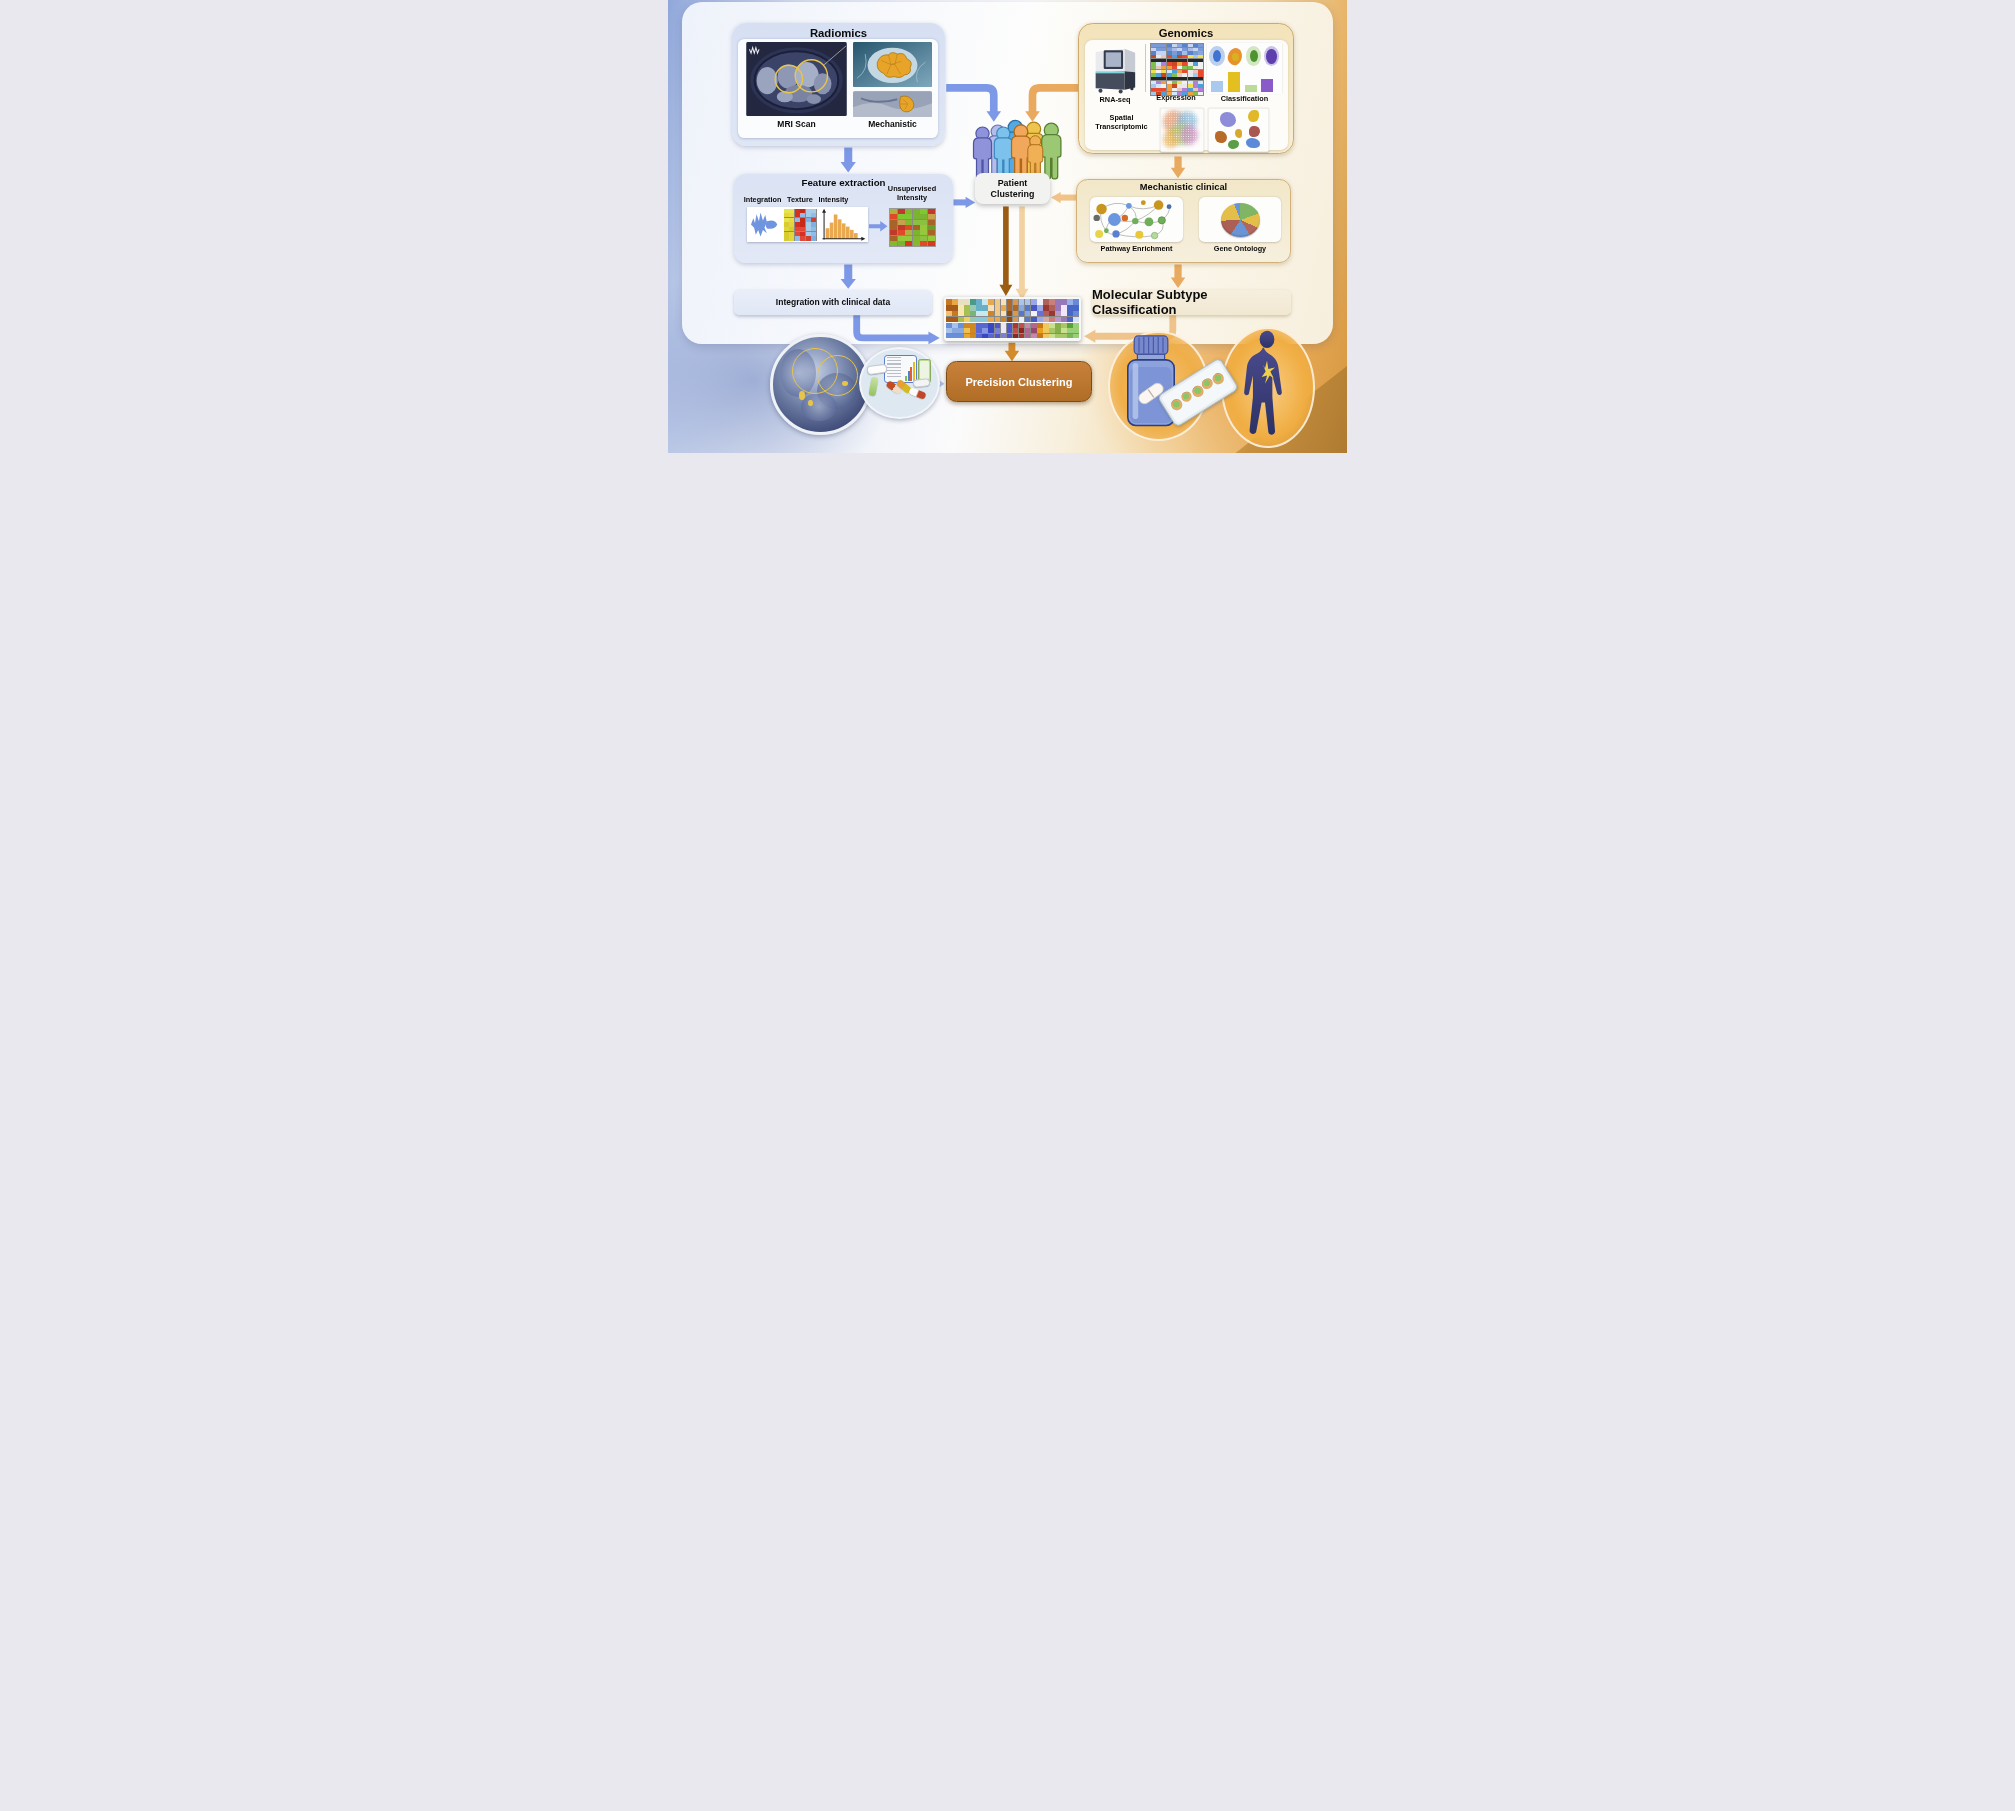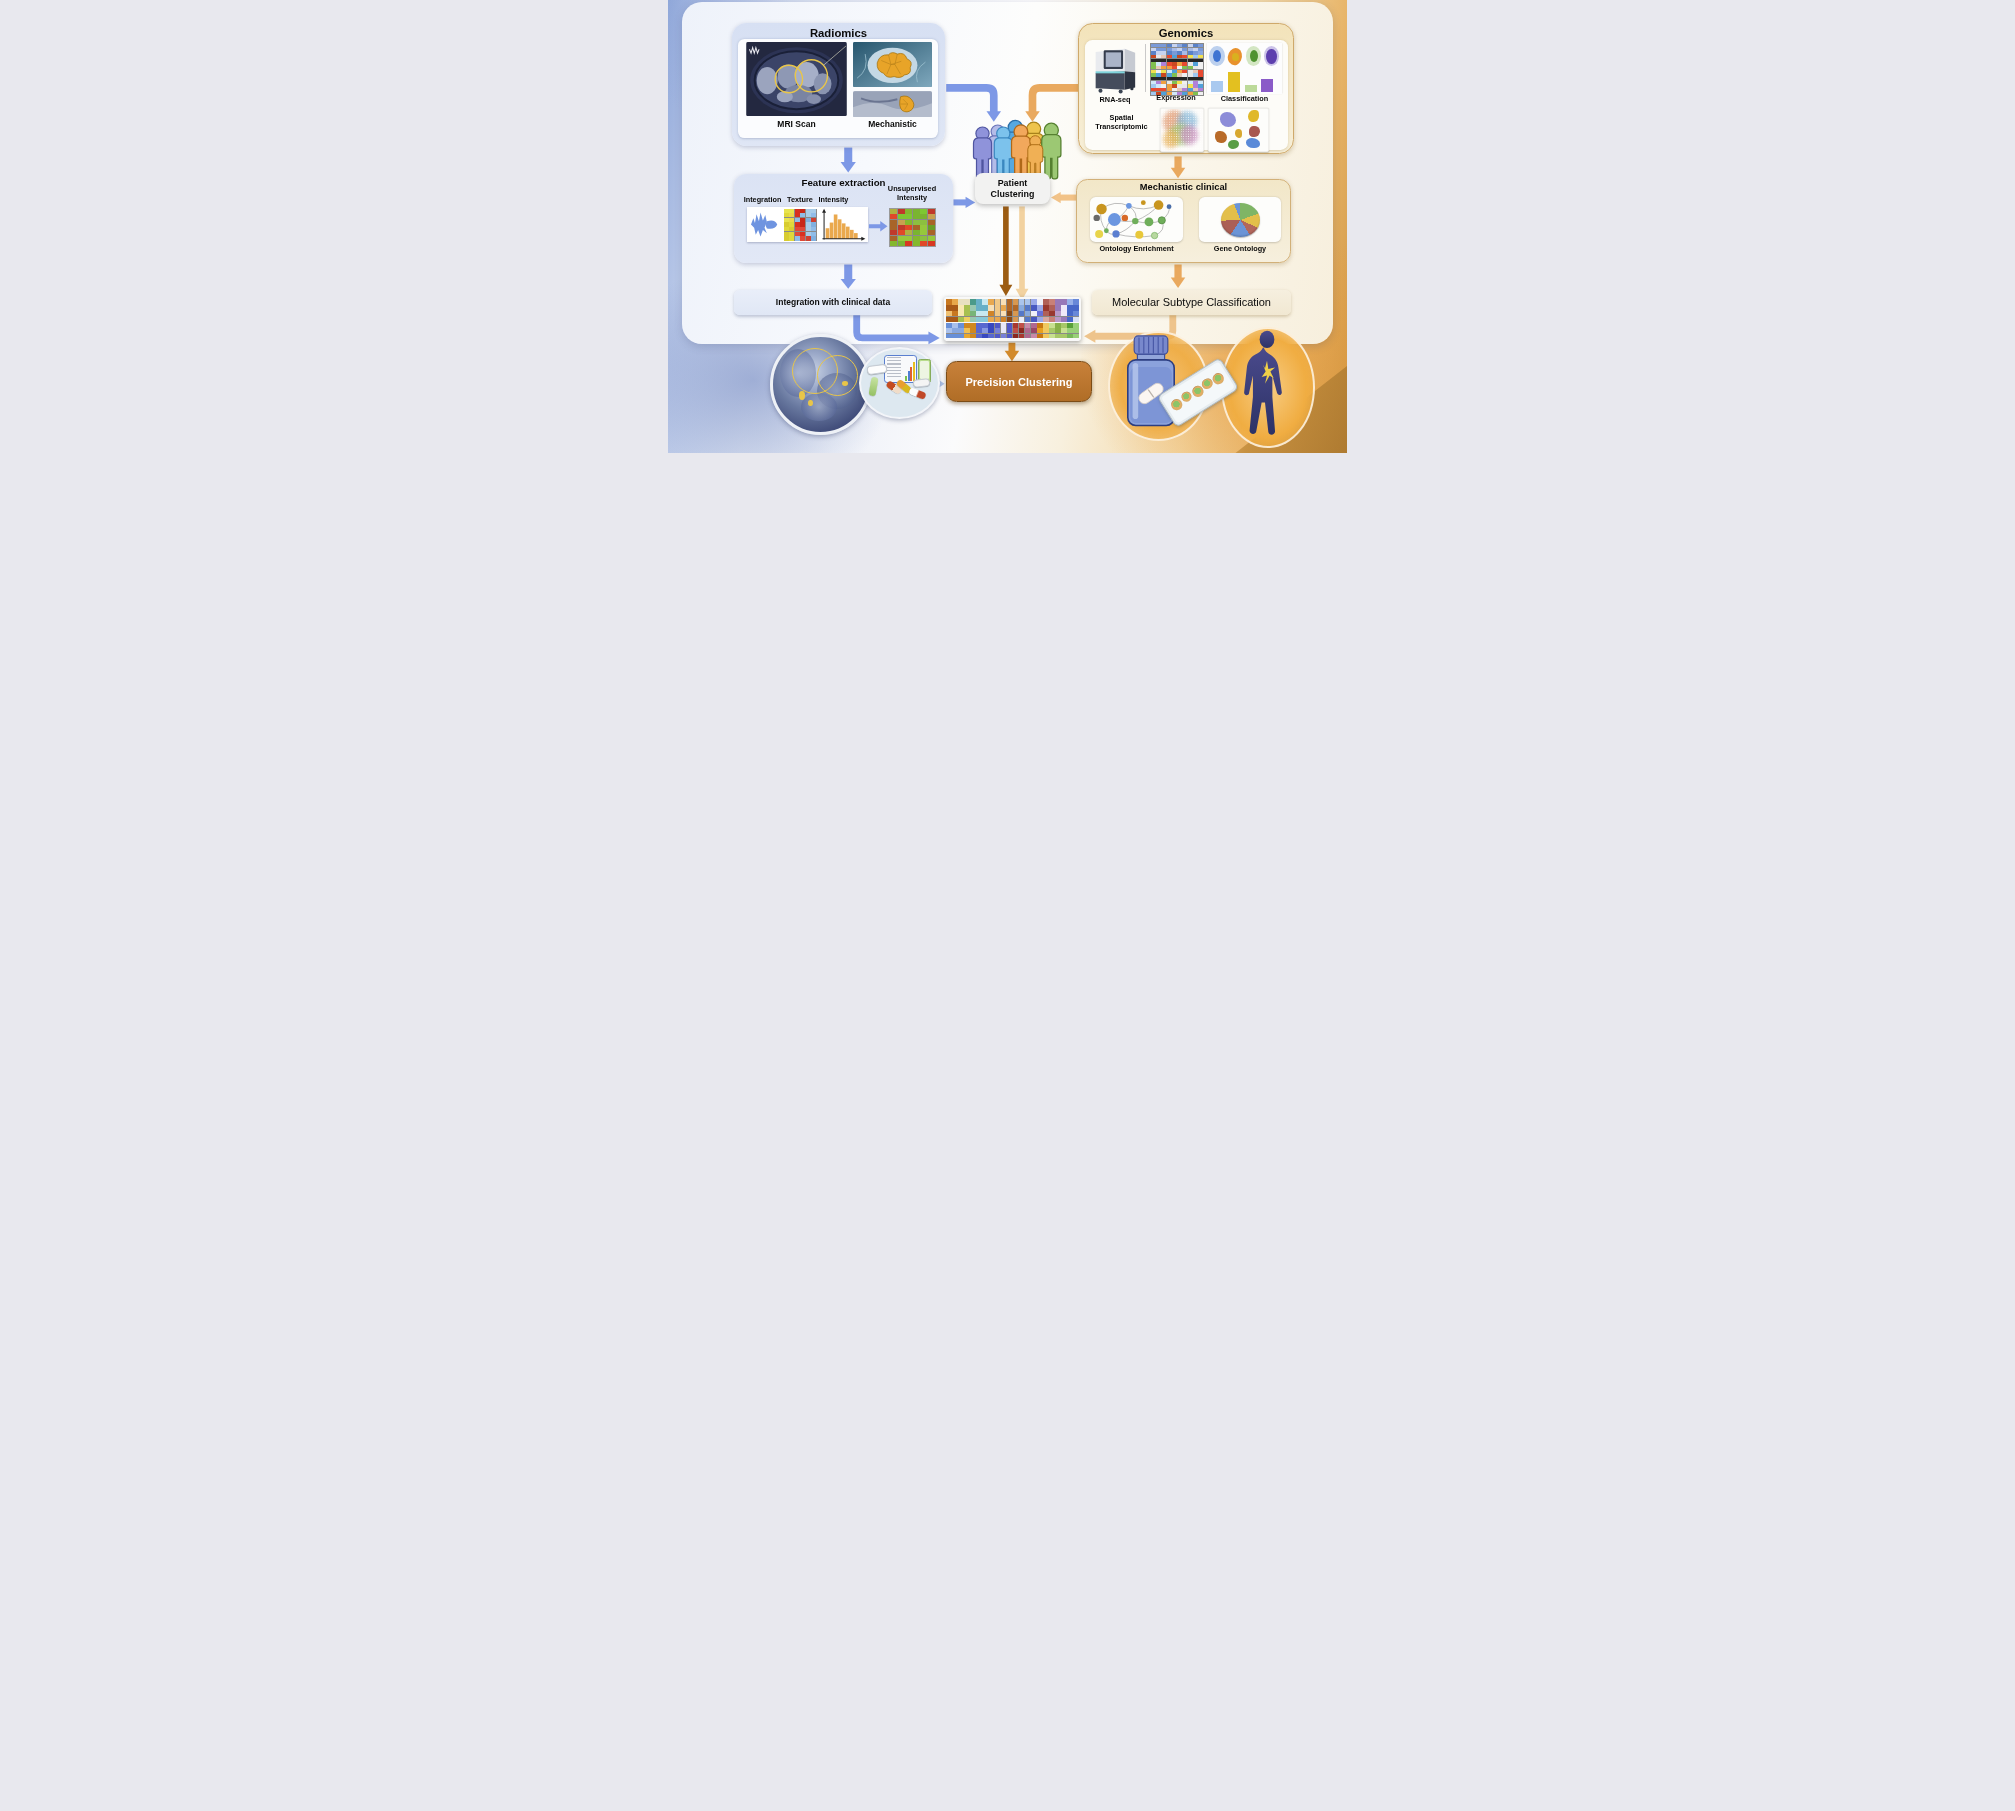--- a/index.html
+++ b/index.html
@@ -96,21 +96,21 @@
   .pathway-panel{position:absolute;left:422px;top:197px;width:93px;height:45px;border-radius:5.6px;background:#fdfdfb;box-shadow:0 0.8px 2px rgba(0,0,0,.18);z-index:4;}
   .gene-panel{position:absolute;left:531px;top:197px;width:82px;height:45px;border-radius:5.6px;background:#fdfdfb;box-shadow:0 0.8px 2px rgba(0,0,0,.18);z-index:4;display:flex;align-items:center;justify-content:center;}
   .pie{width:39px;height:34px;border-radius:50%;
     background:conic-gradient(from 0deg,#7fb565 0 70deg,#e3bf4a 70deg 114deg,#b2675c 114deg 148deg,#6b94d6 148deg 214deg,#ab5f55 214deg 268deg,#e3bf4a 268deg 338deg,#6b94d6 338deg 360deg);
     box-shadow:0 0.8px 1.2px rgba(0,0,0,.35), inset 0 -1.2px 1.6px rgba(0,0,0,.18);}
   .pathway-lbl{position:absolute;left:430px;top:245px;width:77px;font-size:7.3px;z-index:4;}
   .gene-lbl{position:absolute;left:543px;top:245px;width:58px;font-size:7.3px;z-index:4;}
   
   .molecular-box{position:absolute;left:424px;top:290px;width:199px;height:24.6px;border-radius:5.6px;
     background:linear-gradient(180deg,#f6efdf,#f1e8d2);box-shadow:0 1.2px 3.2px rgba(140,110,50,.3);
-    display:flex;align-items:center;justify-content:center;font-size:11px;font-weight:normal;z-index:3;}
+    display:flex;align-items:center;justify-content:center;font-size:13px;font-weight:bold;z-index:3;}
   
   .heatmap{position:absolute;left:276px;top:297px;width:137px;height:44px;background:#f8f8f8;border-radius:2.4px;
     box-shadow:0 1.2px 4px rgba(60,60,60,.4);padding:2px;box-sizing:border-box;z-index:3;}
   .heatmap .top{width:100%;height:23.4px;display:grid;margin-bottom:0.8px;}
   .heatmap .bottom{width:100%;height:15.3px;display:grid;}
   
   .precision-btn{position:absolute;left:278px;top:361px;width:146px;height:41px;border-radius:10.5px;
     background:linear-gradient(180deg,#c8813a,#b06d26);border:1.2px solid #7c4c16;box-shadow:0 1.6px 4px rgba(90,60,20,.45);
     display:flex;align-items:center;justify-content:center;color:#fff;font-size:11px;font-weight:bold;z-index:4;box-sizing:border-box;}
   
@@ -633,21 +633,21 @@
       <circle cx="22" cy="92" r="10" fill="#e8d44a"></circle>
       <circle cx="64" cy="92" r="9" fill="#5a7ed0"></circle>
       <circle cx="122" cy="94" r="10" fill="#e8c83a"></circle>
       <circle cx="160" cy="96" r="8" fill="#b8d8a0" stroke="#6fae5a" stroke-width="1.5"></circle>
       <circle cx="40" cy="84" r="6" fill="#6fae5a"></circle>
     </svg>
   </div>
   <div class="gene-panel">
     <div class="pie"></div>
   </div>
-  <div class="lbl pathway-lbl">Ontology Enrichment</div>
+  <div class="lbl pathway-lbl">Pathway Enrichment</div>
   <div class="lbl gene-lbl">Gene Ontology</div>
 
   <div class="molecular-box">
     <span>Molecular Subtype Classification</span>
   </div>
 
   <div class="heatmap">
     <div class="mosaic top" style="grid-template-columns: repeat(22, 1fr); grid-template-rows: repeat(4, 1fr);">
         <div style="background: rgb(200, 120, 32);"></div>
         <div style="background: rgb(232, 168, 74);"></div>

